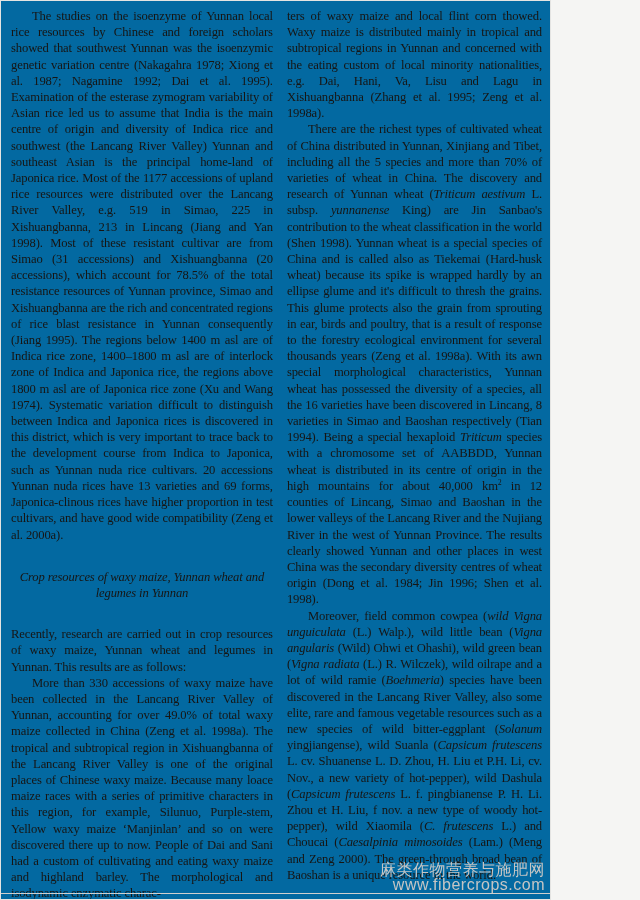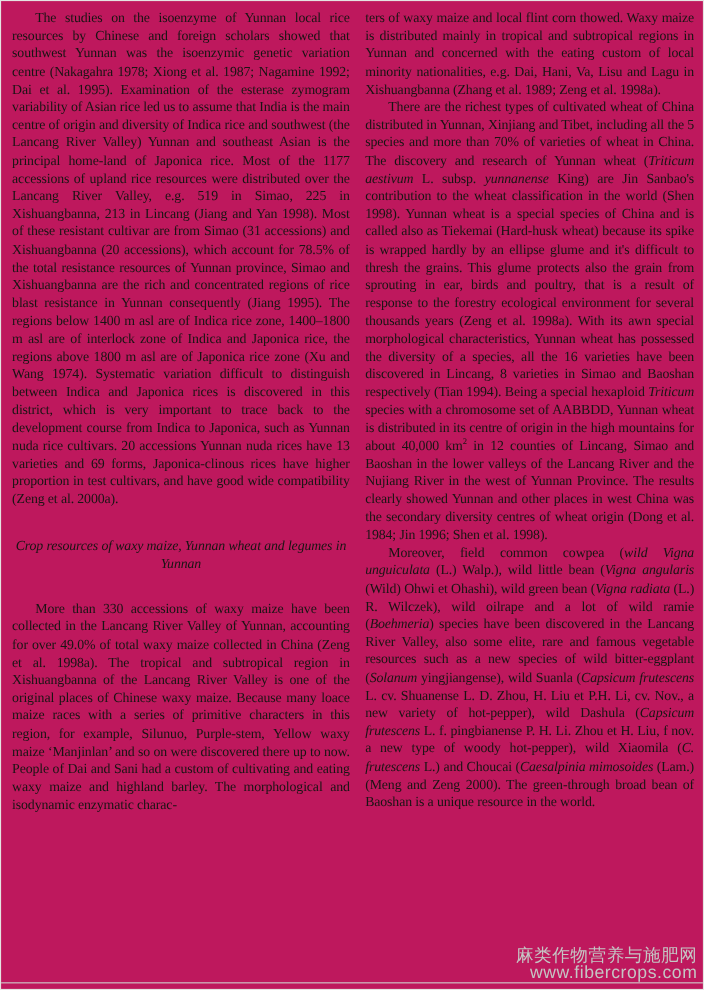--- a/index.html
+++ b/index.html
@@ -2,24 +2,24 @@
 <html><head>
 <meta charset="utf-8">
 <style>
   html, body {
     margin: 0;
     padding: 0;
     background: #f5f5f3;
   }
   .page {
     position: relative;
-    width: 640px;
+    width: 551px;
     height: 900px;
     margin: 0;
-    background: #be185d;
+    background: #0369a1;
     overflow: hidden;
     box-sizing: border-box;
     border: 1px solid #e4e4e2;
   }
   .cols {
     display: flex;
     gap: 14px;
     padding: 7px 8px 0 10px;
   }
   .col {
@@ -69,25 +69,26 @@
 </style>
 </head>
 <body>
 
 <div class="page">
   <div class="cols">
 
     <div class="col left">
       <p class="para indent"><span>The studies on the isoenzyme of Yunnan local rice resources by Chinese and foreign scholars showed that southwest Yunnan was the isoenzymic genetic variation centre (Nakagahra 1978; Xiong et al. 1987; Nagamine 1992; Dai et al. 1995). Examination of the esterase zymogram variability of Asian rice led us to assume that India is the main centre of origin and diversity of Indica rice and southwest (the Lancang River Valley) Yunnan and southeast Asian is the principal home-land of Japonica rice. Most of the 1177 accessions of upland rice resources were distributed over the Lancang River Valley, e.g. 519 in Simao, 225 in Xishuangbanna, 213 in Lincang (Jiang and Yan 1998). Most of these resistant cultivar are from Simao (31 accessions) and Xishuangbanna (20 accessions), which account for 78.5% of the total resistance resources of Yunnan province, Simao and Xishuangbanna are the rich and concentrated regions of rice blast resistance in Yunnan consequently (Jiang 1995). The regions below 1400 m asl are of Indica rice zone, 1400–1800 m asl are of interlock zone of Indica and Japonica rice, the regions above 1800 m asl are of Japonica rice zone (Xu and Wang 1974). Systematic variation difficult to distinguish between Indica and Japonica rices is discovered in this district, which is very important to trace back to the development course from Indica to Japonica, such as Yunnan nuda rice cultivars. 20 accessions Yunnan nuda rices have 13 varieties and 69 forms, Japonica-clinous rices have higher proportion in test cultivars, and have good wide compatibility (Zeng et al. 2000a).</span></p>
       <p class="para section-heading"><span>Crop resources of waxy maize, Yunnan wheat and legumes in Yunnan</span></p>
+      <p class="para"><span>Recently, research are carried out in crop resources of waxy maize, Yunnan wheat and legumes in Yunnan. This results are as follows:</span></p>
       <p class="para indent"><span>More than 330 accessions of waxy maize have been collected in the Lancang River Valley of Yunnan, accounting for over 49.0% of total waxy maize collected in China (Zeng et al. 1998a). The tropical and subtropical region in Xishuangbanna of the Lancang River Valley is one of the original places of Chinese waxy maize. Because many loace maize races with a series of primitive characters in this region, for example, Silunuo, Purple-stem, Yellow waxy maize ‘Manjinlan’ and so on were discovered there up to now. People of Dai and Sani had a custom of cultivating and eating waxy maize and highland barley. The morphological and isodynamic enzymatic charac-</span></p>
     </div>
 
     <div class="col right">
-      <p class="para"><span>ters of waxy maize and local flint corn thowed. Waxy maize is distributed mainly in tropical and subtropical regions in Yunnan and concerned with the eating custom of local minority nationalities, e.g. Dai, Hani, Va, Lisu and Lagu in Xishuangbanna (Zhang et al. 1989; Zeng et al. 1998a).</span></p>
+      <p class="para"><span>ters of waxy maize and local flint corn thowed. Waxy maize is distributed mainly in tropical and subtropical regions in Yunnan and concerned with the eating custom of local minority nationalities, e.g. Dai, Hani, Va, Lisu and Lagu in Xishuangbanna (Zhang et al. 1995; Zeng et al. 1998a).</span></p>
       <p class="para indent"><span>There are the richest types of cultivated wheat of China distributed in Yunnan, Xinjiang and Tibet, including all the 5 species and more than 70% of varieties of wheat in China. The discovery and research of Yunnan wheat (</span><span style="font-style: italic;">Triticum aestivum</span><span> L. subsp. </span><span style="font-style: italic;">yunnanense</span><span> King) are Jin Sanbao's contribution to the wheat classification in the world (Shen 1998). Yunnan wheat is a special species of China and is called also as Tiekemai (Hard-husk wheat) because its spike is wrapped hardly by an ellipse glume and it's difficult to thresh the grains. This glume protects also the grain from sprouting in ear, birds and poultry, that is a result of response to the forestry ecological environment for several thousands years (Zeng et al. 1998a). With its awn special morphological characteristics, Yunnan wheat has possessed the diversity of a species, all the 16 varieties have been discovered in Lincang, 8 varieties in Simao and Baoshan respectively (Tian 1994). Being a special hexaploid </span><span style="font-style: italic;">Triticum</span><span> species with a chromosome set of AABBDD, Yunnan wheat is distributed in its centre of origin in the high mountains for about 40,000 km</span><sup>2</sup><span> in 12 counties of Lincang, Simao and Baoshan in the lower valleys of the Lancang River and the Nujiang River in the west of Yunnan Province. The results clearly showed Yunnan and other places in west China was the secondary diversity centres of wheat origin (Dong et al. 1984; Jin 1996; Shen et al. 1998).</span></p>
       <p class="para indent"><span>Moreover, field common cowpea (</span><span style="font-style: italic;">wild Vigna unguiculata</span><span> (L.) Walp.), wild little bean (</span><span style="font-style: italic;">Vigna angularis</span><span> (Wild) Ohwi et Ohashi), wild green bean (</span><span style="font-style: italic;">Vigna radiata</span><span> (L.) R. Wilczek), wild oilrape and a lot of wild ramie (</span><span style="font-style: italic;">Boehmeria</span><span>) species have been discovered in the Lancang River Valley, also some elite, rare and famous vegetable resources such as a new species of wild bitter-eggplant (</span><span style="font-style: italic;">Solanum</span><span> yingjiangense), wild Suanla (</span><span style="font-style: italic;">Capsicum frutescens</span><span> L. cv. Shuanense L. D. Zhou, H. Liu et P.H. Li, cv. Nov., a new variety of hot-pepper), wild Dashula (</span><span style="font-style: italic;">Capsicum frutescens</span><span> L. f. pingbianense P. H. Li. Zhou et H. Liu, f nov. a new type of woody hot-pepper), wild Xiaomila (</span><span style="font-style: italic;">C. frutescens</span><span> L.) and Choucai (</span><span style="font-style: italic;">Caesalpinia mimosoides</span><span> (Lam.) (Meng and Zeng 2000). The green-through broad bean of Baoshan is a unique resource in the world.</span></p>
     </div>
 
   </div>
 
   <div class="watermark">
     <div>麻类作物营养与施肥网</div>
     <div>www.fibercrops.com</div>
   </div>

